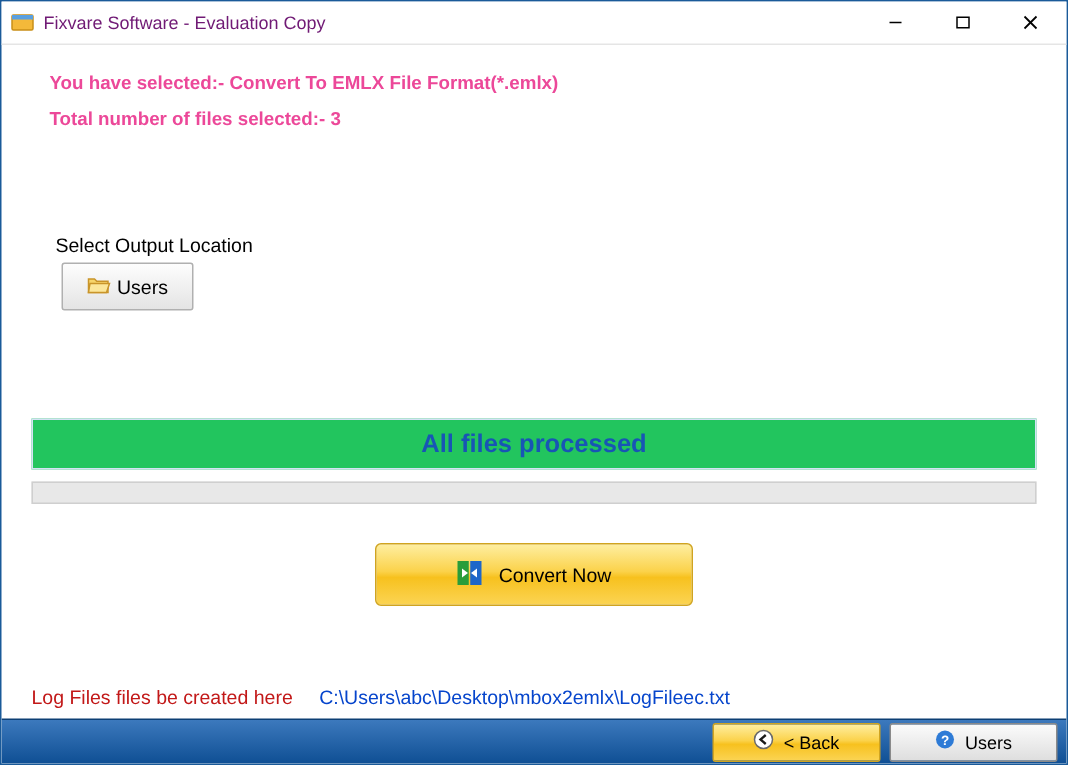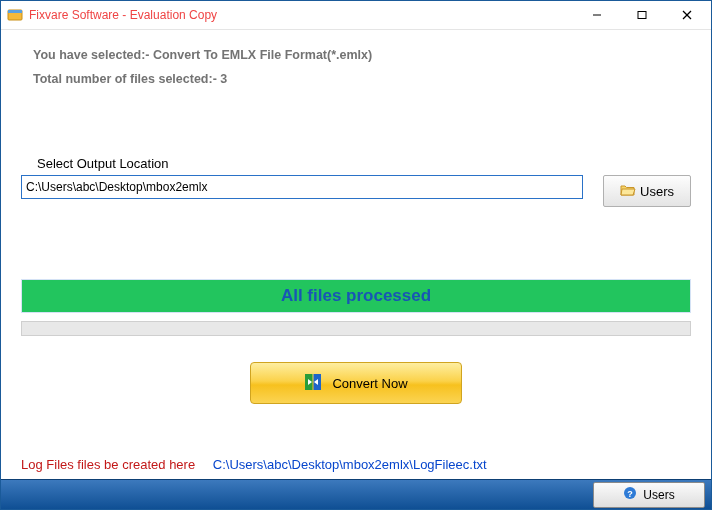--- a/index.html
+++ b/index.html
@@ -1,22 +1,22 @@
 <!DOCTYPE html>
 <html><head>
 <meta charset="utf-8">
 <style>
   html,body{margin:0;padding:0;font-family:"Segoe UI",Tahoma,Arial,sans-serif;font-size:12px;color:#000;background:#fff}
   .window{width:712px;height:510px;border:1px solid #1a5a99;box-sizing:border-box;position:relative;background:#fff;overflow:hidden}
   .titlebar{height:28px;background:#fff;border-bottom:1px solid #e5e5e5;display:flex;align-items:center;padding:0 2px 0 6px}
   .titlebar .app-icon{width:16px;height:16px;margin-right:6px;display:inline-block}
-  .titlebar .title{flex:1;font-size:12px;color:#ef4444}
+  .titlebar .title{flex:1;font-size:12px;color:#701a75}
   .win-btn{width:45px;height:28px;display:flex;align-items:center;justify-content:center;color:#333;font-size:13px}
   .content{padding:10px 20px 0 20px;position:relative;height:calc(100% - 28px - 30px);box-sizing:border-box}
-  .info-line{color:#737373;font-weight:bold;font-size:12.5px;margin:8px 0 10px 12px}
+  .info-line{color:#ec4899;font-weight:bold;font-size:12.5px;margin:8px 0 10px 12px}
   .sel-label{margin-top:70px;font-size:13px;color:#000;margin-left:16px}
   .row-loc{display:flex;align-items:flex-start;margin-top:4px}
   .path-input{flex:1;height:24px;border:1px solid #2a72c8;padding:2px 4px;font-size:12px;font-family:Tahoma,Arial,sans-serif;box-sizing:border-box;outline:none}
   .browse-btn{margin-left:20px;width:86px;height:30px;border:1px solid #b0b0b0;background:linear-gradient(#fdfdfd,#e4e4e4);display:flex;align-items:center;justify-content:center;font-size:13px;cursor:pointer;border-radius:2px}
   .browse-btn .icon{margin-right:4px}
   .status-box{margin-top:72px;background:#22c55e;border:1px solid #d4e2f5;text-align:center;padding:6px 0}
   .status-text{color:#1855b5;font-size:17px;font-weight:bold}
   .progress{margin-top:8px;height:13px;background:#e8e8e8;border:1px solid #cfcfcf}
   .convert-wrap{text-align:center;margin-top:26px}
   .convert-btn{display:inline-flex;align-items:center;justify-content:center;width:210px;height:40px;border:1px solid #d0a420;border-radius:4px;background:linear-gradient(#feeea0,#fbd24a 45%,#f7c11e 55%,#fbd453);cursor:pointer;font-size:13px;color:#000}
@@ -60,21 +60,20 @@
     </div>
   </div>
 
   <div class="content">
 
     <div class="info-line">You have selected:- Convert To EMLX File Format(*.emlx)</div>
     <div class="info-line">Total number of files selected:- 3</div>
 
     <div class="sel-label">Select Output Location</div>
     <div class="row-loc">
-      <input class="path-input" type="text" value="C:\Users\abc\Desktop\mbox2emlx" style="">
       <div class="browse-btn">
         <span class="icon">
           <svg width="16" height="14" viewBox="0 0 16 14">
             <path d="M1 3 h4 l1.5 1.5 H14 V12 H1 Z" fill="#f7d56a" stroke="#c9952a"></path>
             <path d="M2 6 H15 L13 12 H1 Z" fill="#fce79a" stroke="#c9952a"></path>
           </svg>
         </span>
         <span>Users</span>
       </div>
     </div>
@@ -99,20 +98,29 @@
     </div>
 
     <div class="log-line">
       <span class="log-label">Log Files files be created here</span>
       <span class="log-link">C:\Users\abc\Desktop\mbox2emlx\LogFileec.txt</span>
     </div>
 
   </div>
 
   <div class="footer">
+    <div class="f-btn primary">
+      <span class="icon">
+        <svg width="14" height="14" viewBox="0 0 14 14">
+            <circle cx="7" cy="7" r="6" fill="#fff" stroke="#6b6b6b"></circle>
+            <path d="M8.5 4 L5 7 L8.5 10" fill="none" stroke="#1a1a1a" stroke-width="1.6"></path>
+          </svg>
+      </span>
+      <span>&lt; Back</span>
+    </div>
     <div class="f-btn">
       <span class="icon">
         <svg width="14" height="14" viewBox="0 0 14 14">
             <circle cx="7" cy="7" r="6" fill="#2e7bd6"></circle>
             <text x="7" y="10.5" font-size="9" font-weight="bold" text-anchor="middle" fill="#fff" font-family="Arial">?</text>
           </svg>
       </span>
       <span>Users</span>
     </div>
   </div>

